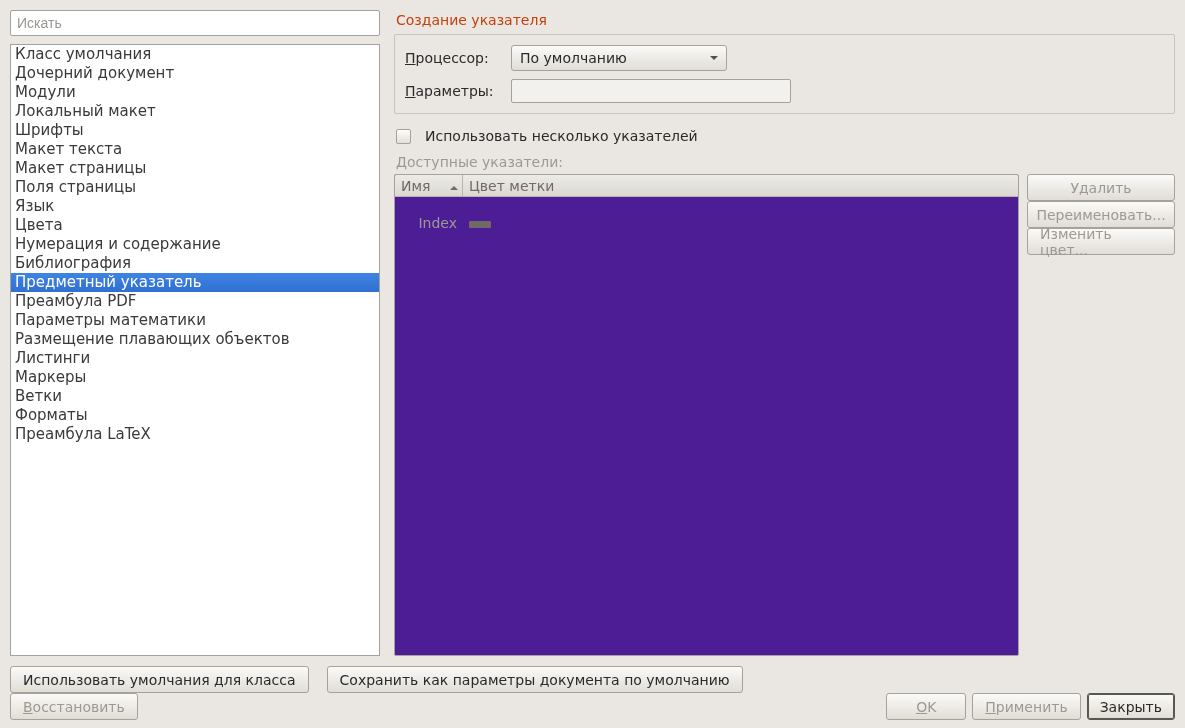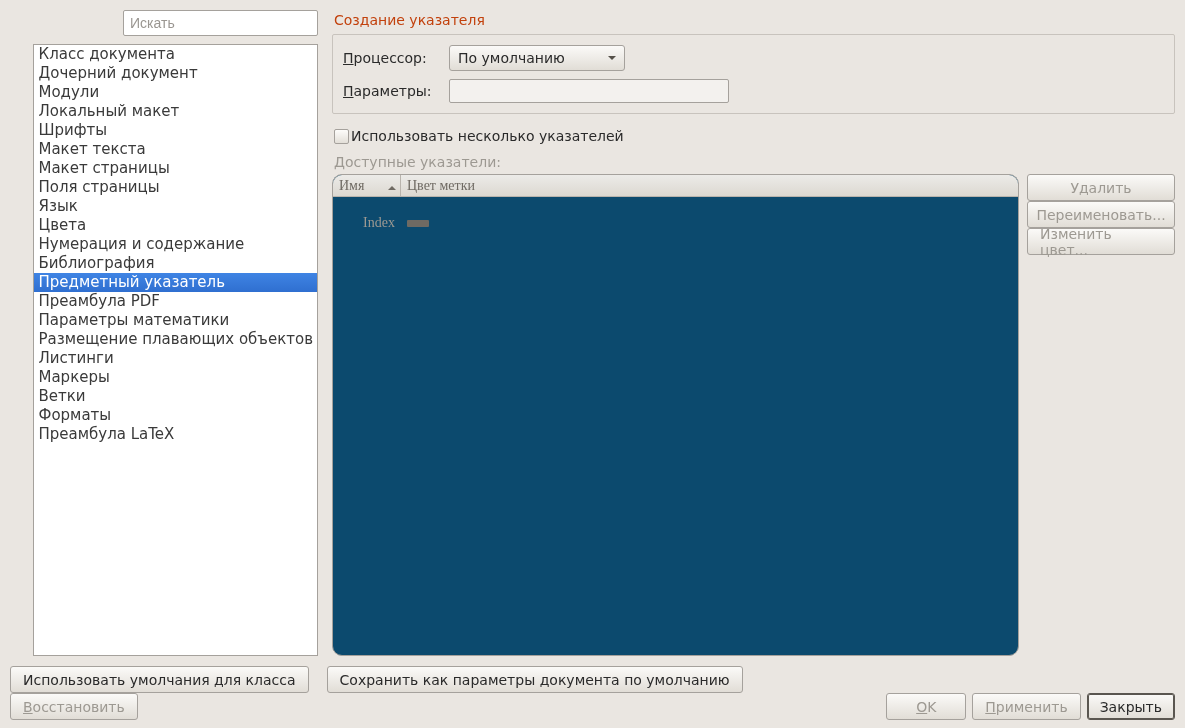--- a/index.html
+++ b/index.html
@@ -9,21 +9,21 @@
     font-family: "DejaVu Sans", "Liberation Sans", Arial, sans-serif;
     font-size: 14px;
     color: #2a2a2a;
   }
 
   .dialog { padding: 10px 10px 8px 10px; display: flex; flex-direction: column; height: 100%; }
 
   .top-area { display: flex; gap: 14px; flex: 1; min-height: 0; }
 
   
-  .left-panel { width: 308px; display: flex; flex-direction: column; align-items: flex-end; }
+  .left-panel { width: 370px; display: flex; flex-direction: column; }
   .search-field {
     height: 26px;
     border: 1px solid #a5a19c;
     background: #ffffff;
     padding: 3px 6px;
     font-size: 14px;
     color: #2a2a2a;
     outline: none;
     border-radius: 2px;
   }
@@ -69,21 +69,21 @@
   .form-row:last-child { margin-bottom: 0; }
   .form-label {
     width: 106px;
     text-align: left;
     padding-right: 6px;
     font-size: 14px;
   }
   .mnemonic { text-decoration: underline; }
 
   .combo {
-    width: 176px;
+    width: 216px;
     height: 26px;
     border: 1px solid #a5a19c;
     border-radius: 3px;
     background: linear-gradient(#fbfaf8, #e1ddd6);
     display: flex;
     align-items: center;
     padding: 0 24px 0 8px;
     position: relative;
     font-size: 14px;
   }
@@ -101,44 +101,43 @@
     height: 24px;
     border: 1px solid #a5a19c;
     background: #f3f1ee;
     border-radius: 2px;
     padding: 2px 6px;
     font-size: 14px;
     outline: none;
   }
   .text-input:disabled { background: #ebe7e2; color: #908c86; }
 
-  .checkbox-row { display: flex; align-items: center; gap: 2px; margin-top: 14px; padding: 0 2px; }
+  .checkbox-row { display: flex; align-items: center; gap: 14px; margin-top: 14px; padding: 0 2px; }
   .checkbox-box {
     width: 15px; height: 15px;
     border: 1px solid #a5a19c;
     background: linear-gradient(#fdfcfa, #e3dfd8);
     border-radius: 2px;
   }
 
   .new-row { display: flex; align-items: center; gap: 6px; margin-top: 14px; padding: 0 2px; }
   .disabled-label { color: #9d9992; }
 
   .available-label { margin-top: 10px; padding: 0 2px; }
 
   .grid-area { display: flex; gap: 8px; margin-top: 4px; flex: 1; min-height: 0; }
 
   .grid-table {
     flex: 1;
     border: 1px solid #a5a19c;
-    background: #0c4a6e;
+    background: #4c1d95;
     display: flex;
     flex-direction: column;
-    border-radius: 10px;
+    border-radius: 2px;
     overflow: hidden;
-    font-family: Liberation Serif, serif;
   }
   .grid-header {
     display: flex;
     height: 22px;
     background: linear-gradient(#ecebe8, #dcd8d1);
     border-bottom: 1px solid #b9b4ad;
   }
   .grid-header-cell {
     border-right: 1px solid #b9b4ad;
     padding: 2px 6px;
@@ -202,21 +201,21 @@
 <body>
 
 <div class="dialog">
 
   <div class="top-area">
 
     <div class="left-panel">
       <input class="search-field" type="text" placeholder="Искать" style="">
 
       <div class="category-list" id="category-list">
-          <div class="category-item">Класс документа</div>
+          <div class="category-item">Класс умолчания</div>
           <div class="category-item">Дочерний документ</div>
           <div class="category-item">Модули</div>
           <div class="category-item">Локальный макет</div>
           <div class="category-item">Шрифты</div>
           <div class="category-item">Макет текста</div>
           <div class="category-item">Макет страницы</div>
           <div class="category-item">Поля страницы</div>
           <div class="category-item">Язык</div>
           <div class="category-item">Цвета</div>
           <div class="category-item">Нумерация и содержание</div>

